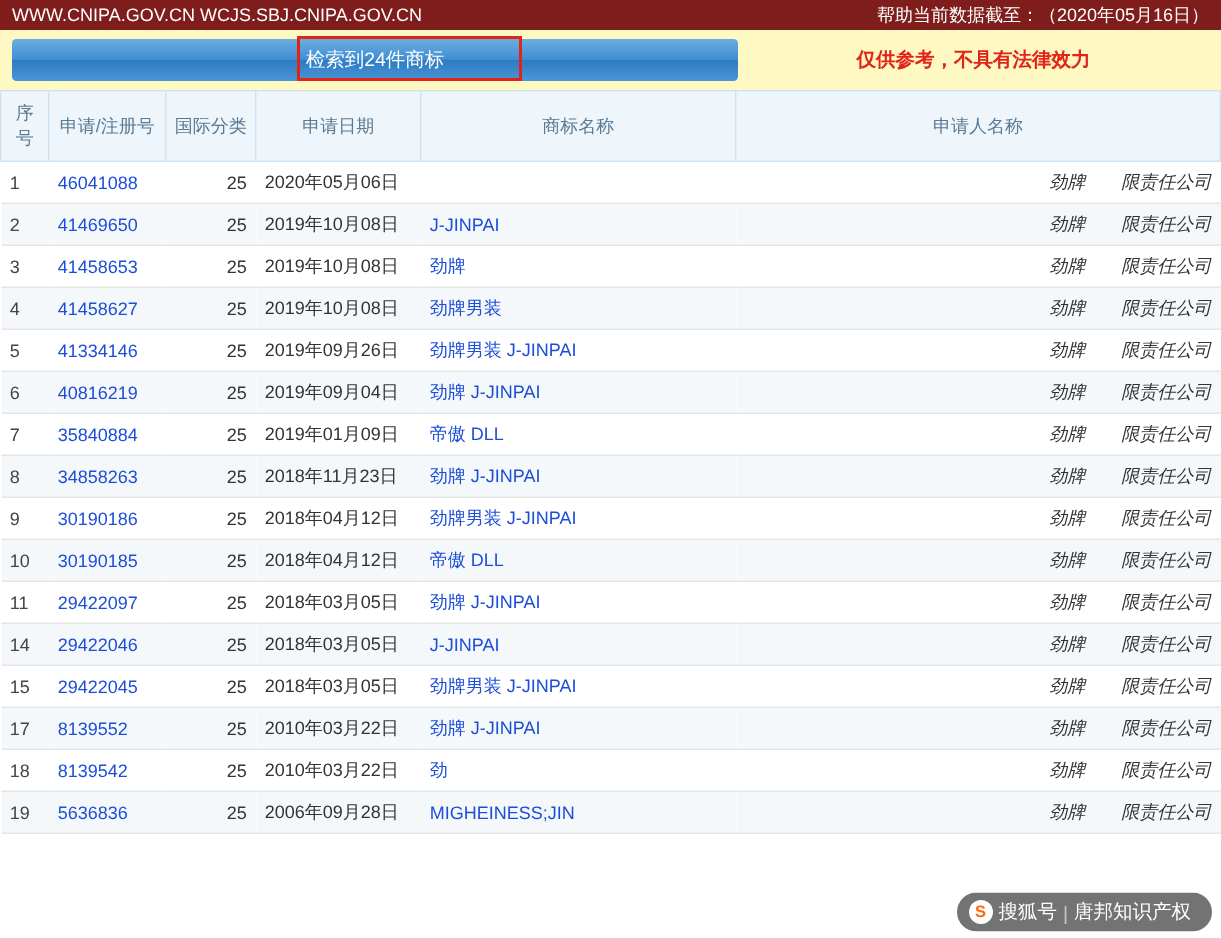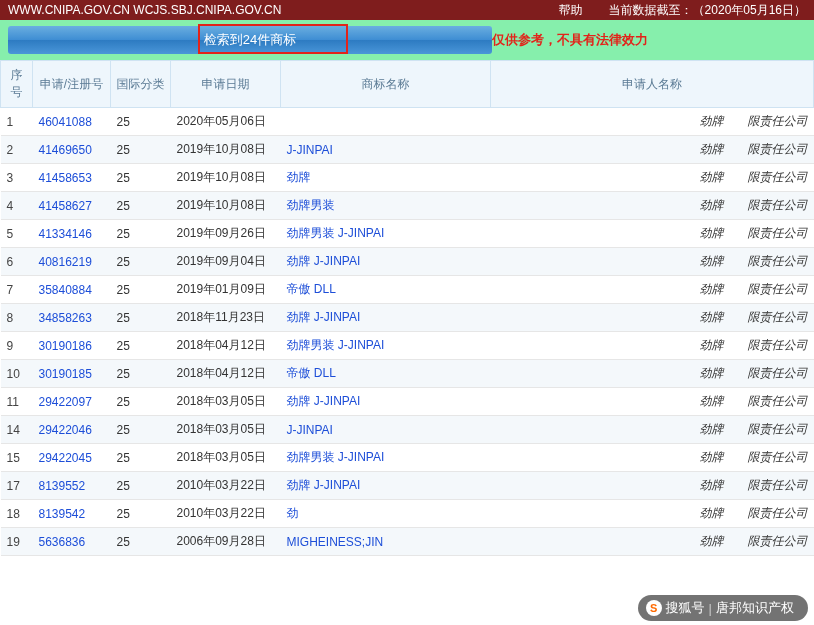--- a/index.html
+++ b/index.html
@@ -14,26 +14,27 @@
     background: #7f1d1d;
     color: #fff;
     height: 20px;
     line-height: 20px;
     padding: 0 8px;
     display: flex;
     justify-content: space-between;
     font-size: 12px;
   }
   .topbar a { color: #fff; text-decoration: none; margin-left: 10px; }
-  .topbar .right { display: flex; gap: 26px; }
+  .topbar .right { display: flex; }
   .banner-wrap {
-    background: #86efac;
+    background: #fef9c3;
     padding: 6px 8px;
     display: flex;
     align-items: center;
+    gap: 12px;
   }
   .banner {
     flex: 0 0 484px;
     height: 28px;
     line-height: 28px;
     text-align: center;
     color: #fff;
     font-size: 13px;
     border-radius: 3px;
     background: linear-gradient(to bottom,#6aaee0 0%, #3e8dd3 50%, #2d7bc2 51%, #4a96d8 100%);
@@ -43,21 +44,21 @@
     position: absolute;
     left: 190px;
     top: -2px;
     width: 150px;
     height: 30px;
     border: 2px solid #e2231a;
     pointer-events: none;
   }
   .disclaimer {
     flex: 1;
-    text-align: left;
+    text-align: center;
     color: #e2231a;
     font-weight: bold;
     font-size: 13px;
     padding-right: 12px;
   }
   table {
     border-collapse: collapse;
     width: 100%;
     table-layout: fixed;
   }
@@ -75,21 +76,21 @@
     border-bottom: 1px solid #e6e6e6;
     font-size: 12px;
     vertical-align: middle;
     white-space: nowrap;
     overflow: hidden;
     text-overflow: ellipsis;
   }
   tbody tr:nth-child(even) td { background: #f4f8fb; }
   .col-idx { width: 32px; text-align: left; color:#444;}
   .col-appno { width: 78px; }
-  .col-class { width: 60px; text-align: left; }
+  .col-class { width: 60px; text-align: right; }
   .col-date { width: 110px; text-align: left; }
   .col-name { width: 210px; text-align: left; }
   .col-applicant { text-align: right; padding-left: 60px; font-style: italic;}
   a.lnk { color: #1d4ed8; text-decoration: none; }
   .watermark {
     position: fixed;
     right: 6px;
     bottom: 4px;
     background: rgba(0,0,0,0.55);
     color: #fff;

